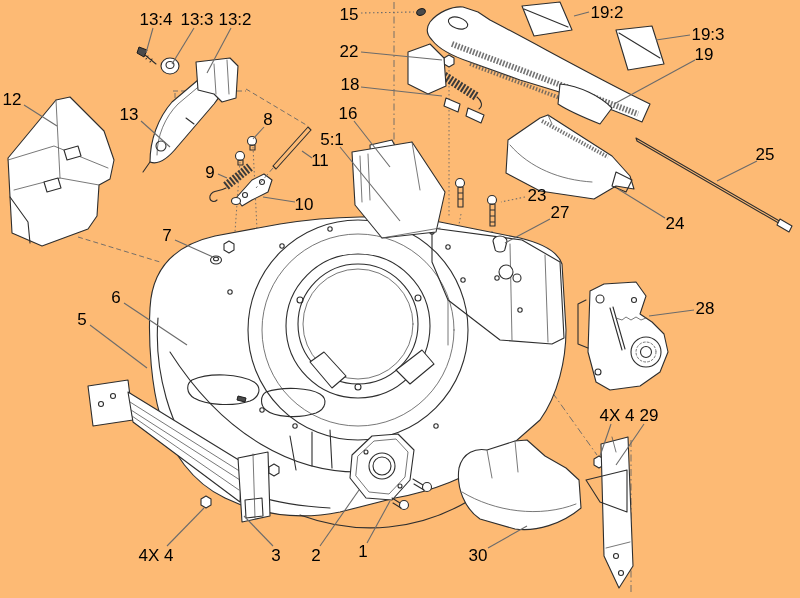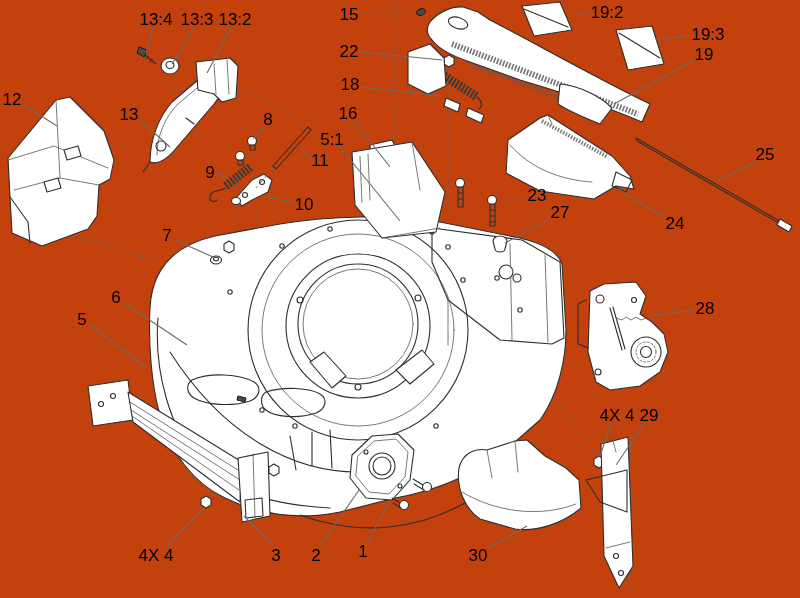--- a/index.html
+++ b/index.html
@@ -1,16 +1,16 @@
 <!DOCTYPE html>
 <html><head>
 <meta charset="utf-8">
 <style>
   html,body{margin:0;padding:0;background:#fff;}
-  #stage{position:relative;width:800px;height:598px;background:#c2410c;overflow:hidden;}
+  #stage{position:relative;width:800px;height:598px;background:#fdba74;overflow:hidden;}
   svg{position:absolute;left:0;top:0;}
   text.callout{font-family:"Liberation Sans","DejaVu Sans",sans-serif;fill:#000;}
   .leader{fill:none;stroke:#6b6b6b;stroke-width:1.1;}
   .leader.dotted{stroke-dasharray:1.5 2.5;}
   .part{stroke:#2e2e2e;fill:none;stroke-width:1.1;stroke-linejoin:round;stroke-linecap:round;}
   .fillw{fill:#ffffff;}
   .thin{stroke-width:0.8;stroke:#555;}
   .phantom{stroke:#666;stroke-width:0.9;fill:none;stroke-dasharray:7 3 1.5 3;}
   .dotl{stroke:#666;stroke-width:0.9;fill:none;stroke-dasharray:1.5 2.5;}
   .dashl{stroke:#666;stroke-width:0.9;fill:none;stroke-dasharray:5 3;}

